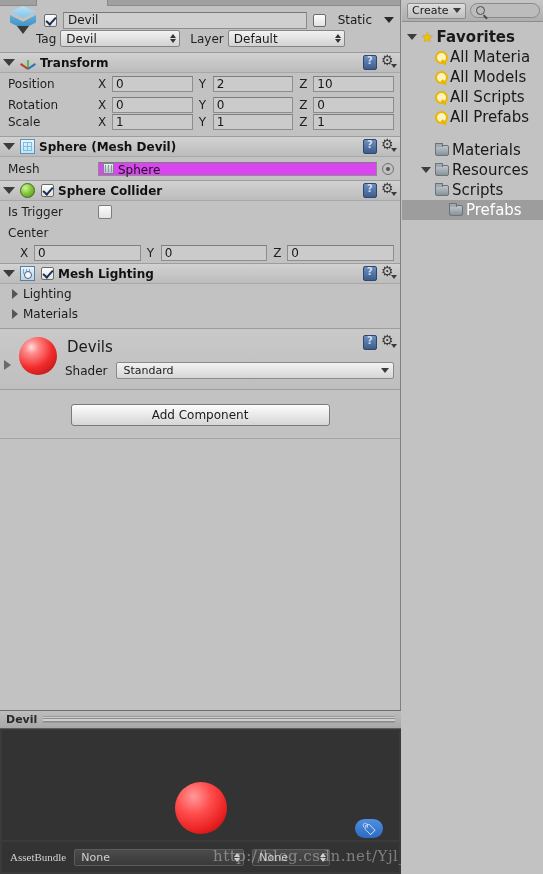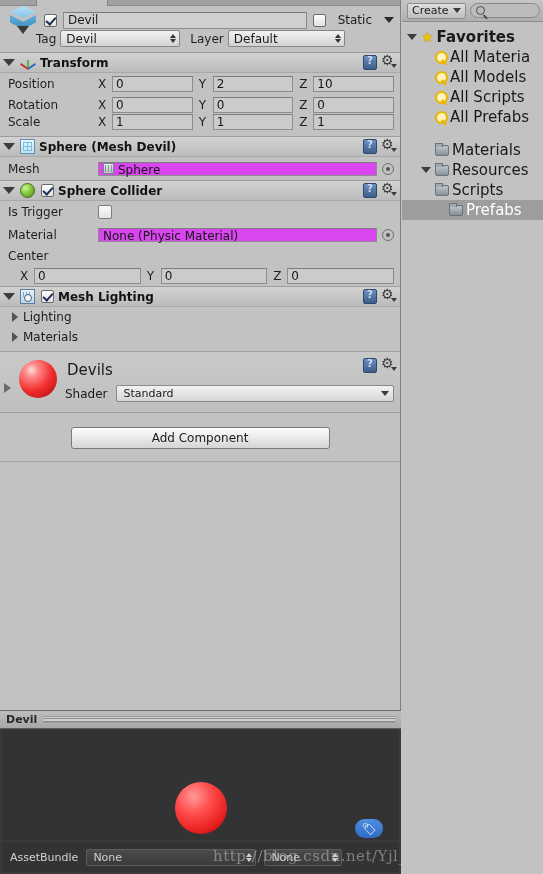--- a/index.html
+++ b/index.html
@@ -271,21 +271,21 @@
     position:absolute; right:18px; bottom:36px;
     width:28px;height:19px;border-radius:10px;
     background:linear-gradient(#4f8fe0,#2d6bc4);
     display:flex;align-items:center;justify-content:center;
   }
   .tagbtn span{ color:#fff; font-size:12px; line-height:1; }
   .abar{
     position:absolute; left:2px; right:2px; bottom:2px; height:30px;
     background:#333333; display:flex; align-items:center; gap:8px; padding:0 8px;
   }
-  .abar-lbl{ color:#d2d2d2; font-size:11px; }
+  .abar-lbl{ color:#d2d2d2; font-size:11px;font-family:Liberation Serif, serif; }
   .abar-pop{
     height:17px; background:linear-gradient(#4b4b4b,#3a3a3a);
     border:1px solid #5c5c5c; border-radius:2px;
     display:flex;align-items:center;justify-content:space-between;
     padding:0 3px 0 6px; color:#cfcfcf; font-size:11px;
   }
   .abar-pop .updown i.u{ border-bottom-color:#cfcfcf; }
   .abar-pop .updown i.d{ border-top-color:#cfcfcf; }
   .watermark{
     position:absolute; left:213px; bottom:9px;
@@ -508,27 +508,20 @@
         <span class="comp-title">Sphere Collider</span>
         <span class="headicons">
           <span class="ico-help"></span>
           <span class="ico-gear"></span>
         </span>
       </div>
       <div class="row" style="height:22px">
         <span class="name">Is Trigger</span>
         <span class="small-chk"></span>
       </div>
-      <div class="row" style="height:23px">
-        <span class="name">Material</span>
-        <span class="objfield">
-          <span>None (Physic Material)</span>
-        </span>
-        <span class="dot-sel"></span>
-      </div>
       <div class="row" style="height:19px">
         <span class="name">Center</span>
       </div>
       <div class="row" style="height:21px;padding-left:20px">
         <span class="vec">
           <span class="axis">
               <span class="ax">X</span>
             <span class="field">
                 <span>0</span>
               </span>

